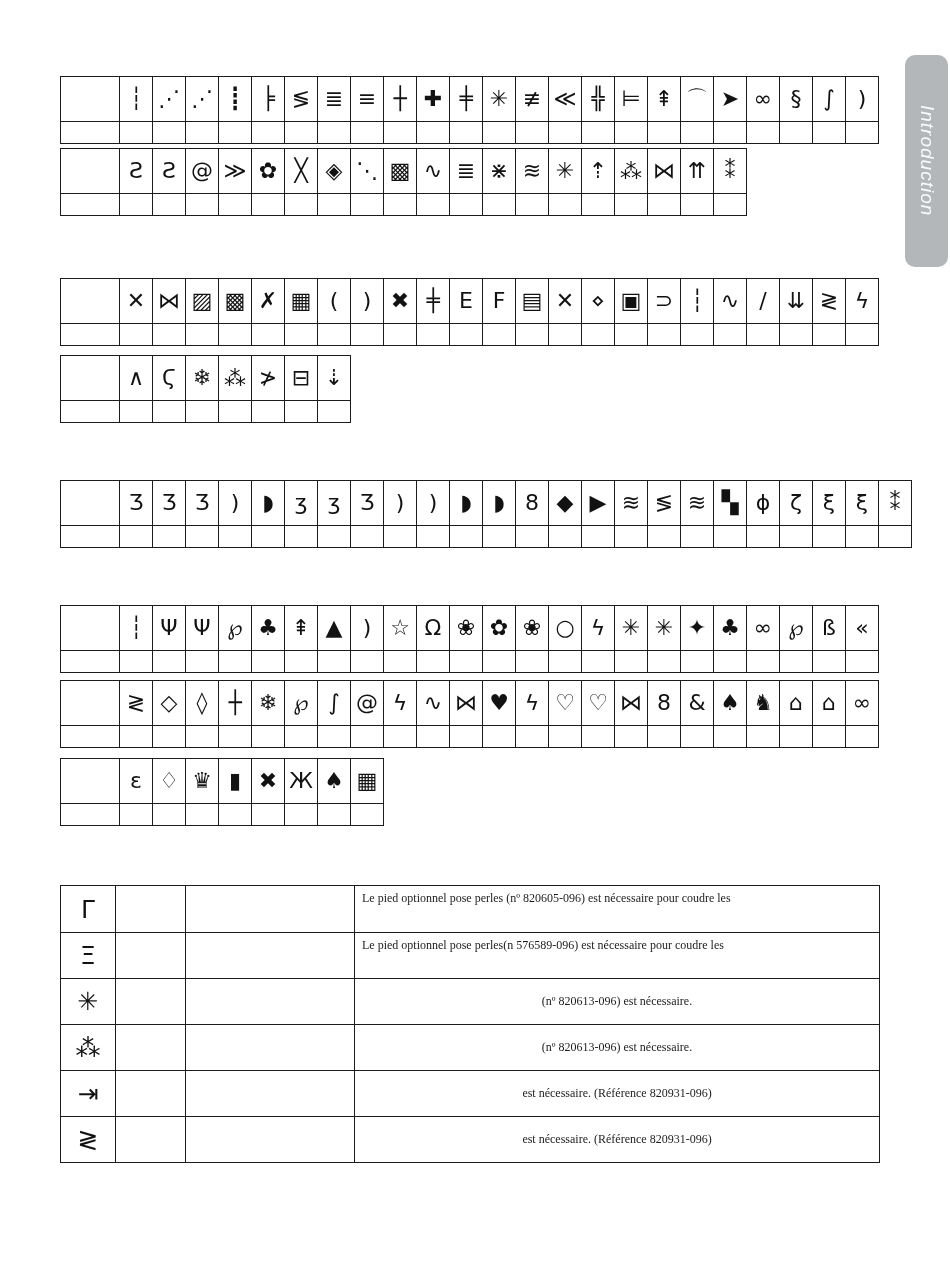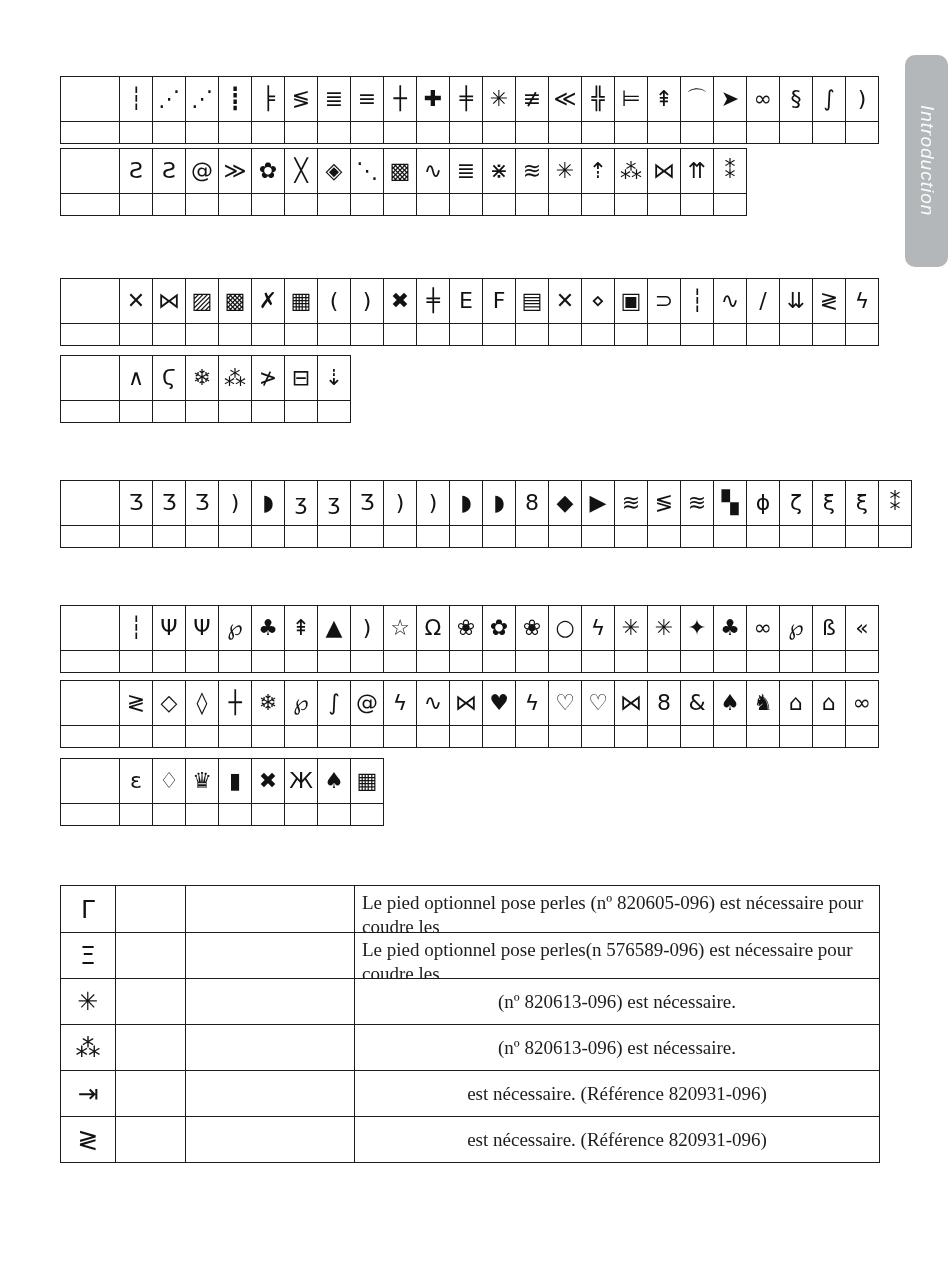--- a/index.html
+++ b/index.html
@@ -14,21 +14,21 @@
   .cell.glyph{border-bottom:1px solid #1c1c1c;font-size:22px;line-height:1;color:#121212;}
   .cell.num{background:#fff;}
   
   .ref-table{position:absolute;display:grid;grid-template-columns:54px 70px 169px 1fr;
         grid-auto-rows:46px;border:1.5px solid #1c1c1c;background:#fff;}
   .rcell{border-left:1px solid #1c1c1c;border-top:1px solid #1c1c1c;box-sizing:border-box;
         display:flex;align-items:center;justify-content:center;overflow:hidden;}
   .rcell.c0{border-left:none;}
   .rcell.r0{border-top:none;}
   .rcell.rglyph{font-size:25px;color:#121212;}
-  .rcell.rtext{font-family:"Liberation Serif","DejaVu Serif",serif;font-size:19px;
+  .rcell.rtext{font-family:"Liberation Serif","DejaVu Serif",serif;font-size:12px;
         color:#1c1c1c;line-height:1.25;}
   .rcell.rtext.tl{align-items:flex-start;justify-content:flex-start;
         padding:5px 8px 0 7px;text-align:left;}
   .rcell.rtext.cc{text-align:center;padding:0 10px;}
   
   .side-tab{position:absolute;left:905px;top:55px;width:43px;height:212px;
         border-radius:10px;display:flex;align-items:center;justify-content:center;}
   .side-tab-label{writing-mode:vertical-rl;font-family:"Liberation Sans","DejaVu Sans",sans-serif;
         font-style:italic;font-size:19px;letter-spacing:1px;white-space:nowrap;}
 </style>

